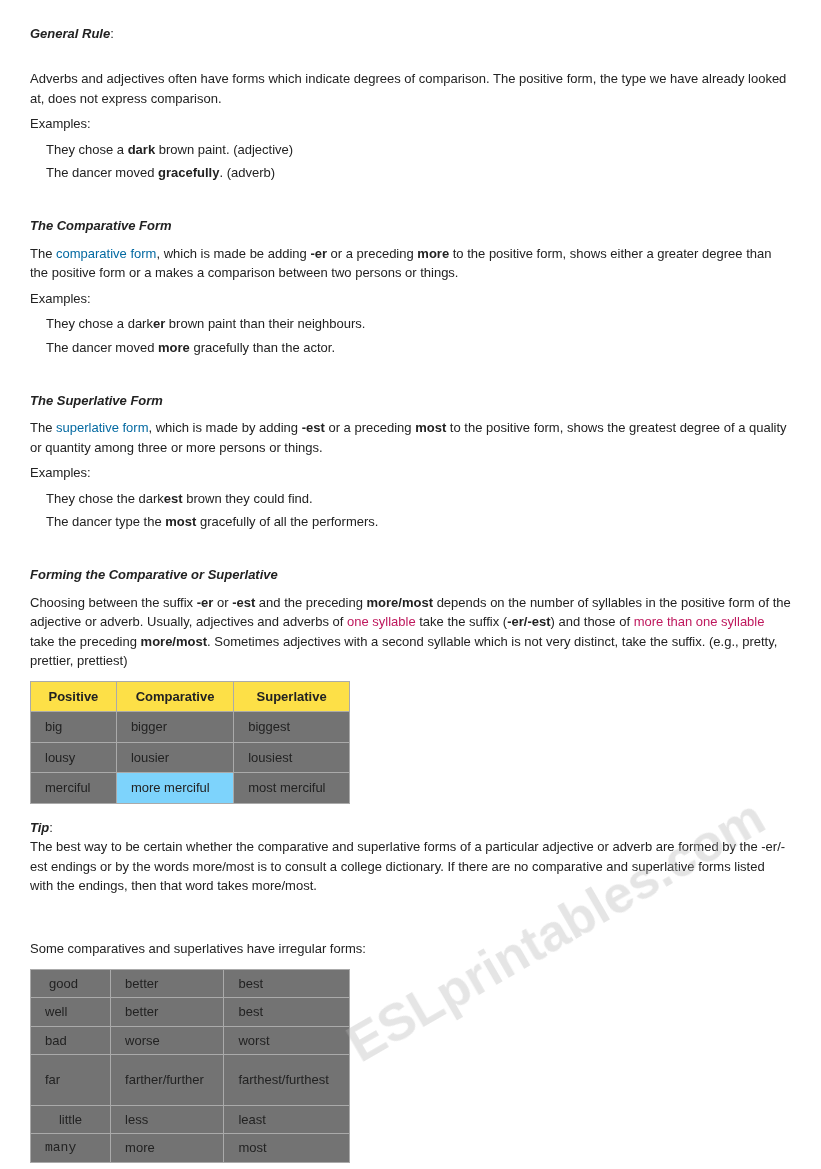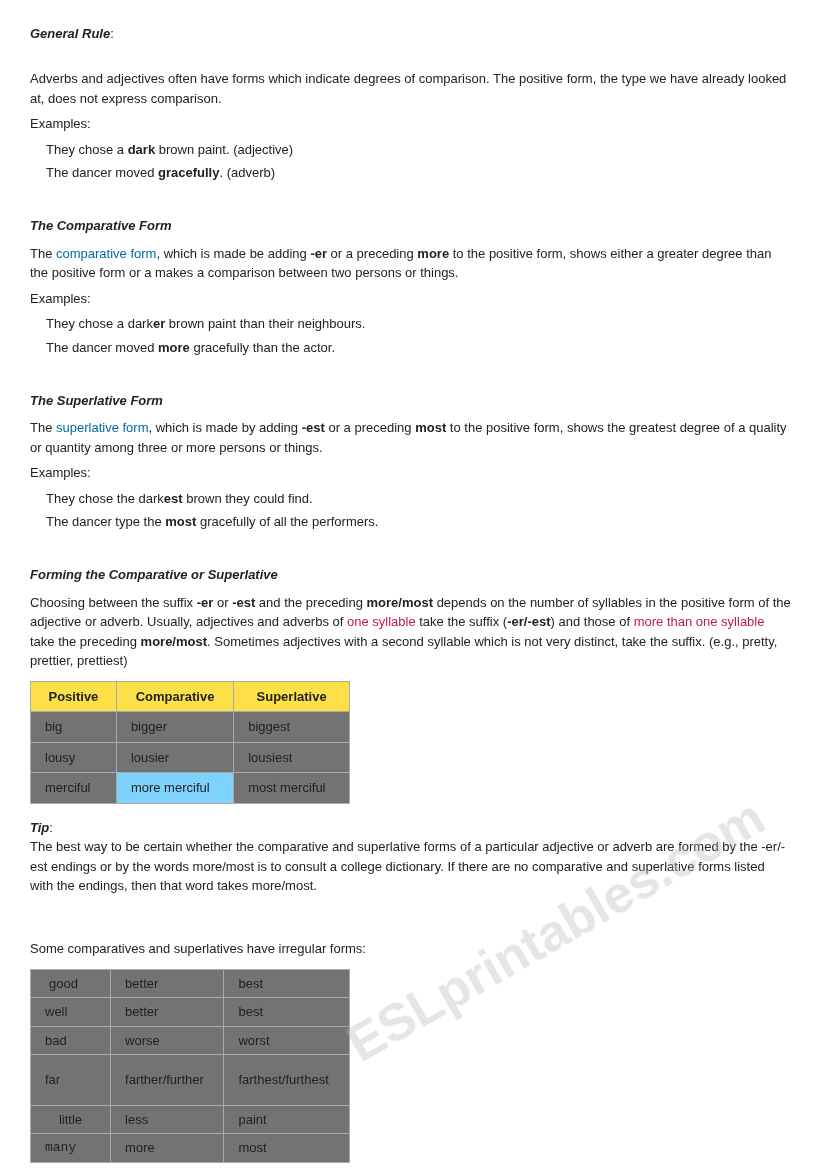--- a/index.html
+++ b/index.html
@@ -180,21 +180,21 @@
           <td style="border: 1px solid rgb(170, 170, 170); padding: 4px 14px;">worst</td>
         </tr>
         <tr>
           <td style="border: 1px solid rgb(170, 170, 170); padding: 4px 14px;">far</td>
           <td style="border: 1px solid rgb(170, 170, 170); padding: 4px 14px;">farther/further</td>
           <td style="border: 1px solid rgb(170, 170, 170); padding: 15px 14px;">farthest/furthest</td>
         </tr>
         <tr>
           <td style="border: 1px solid rgb(170, 170, 170); padding: 4px 26px; text-align: center;">little</td>
           <td style="border: 1px solid rgb(170, 170, 170); padding: 4px 14px;">less</td>
-          <td style="border: 1px solid rgb(170, 170, 170); padding: 4px 14px;">paint</td>
+          <td style="border: 1px solid rgb(170, 170, 170); padding: 4px 14px;">least</td>
         </tr>
         <tr>
           <td style="border: 1px solid rgb(170, 170, 170); padding: 4px 14px; font-family: Liberation Mono, monospace;">many</td>
           <td style="border: 1px solid rgb(170, 170, 170); padding: 4px 14px;">more</td>
           <td style="border: 1px solid rgb(170, 170, 170); padding: 4px 14px;">most</td>
         </tr>
       </tbody>
   </table>
 </div>
 

